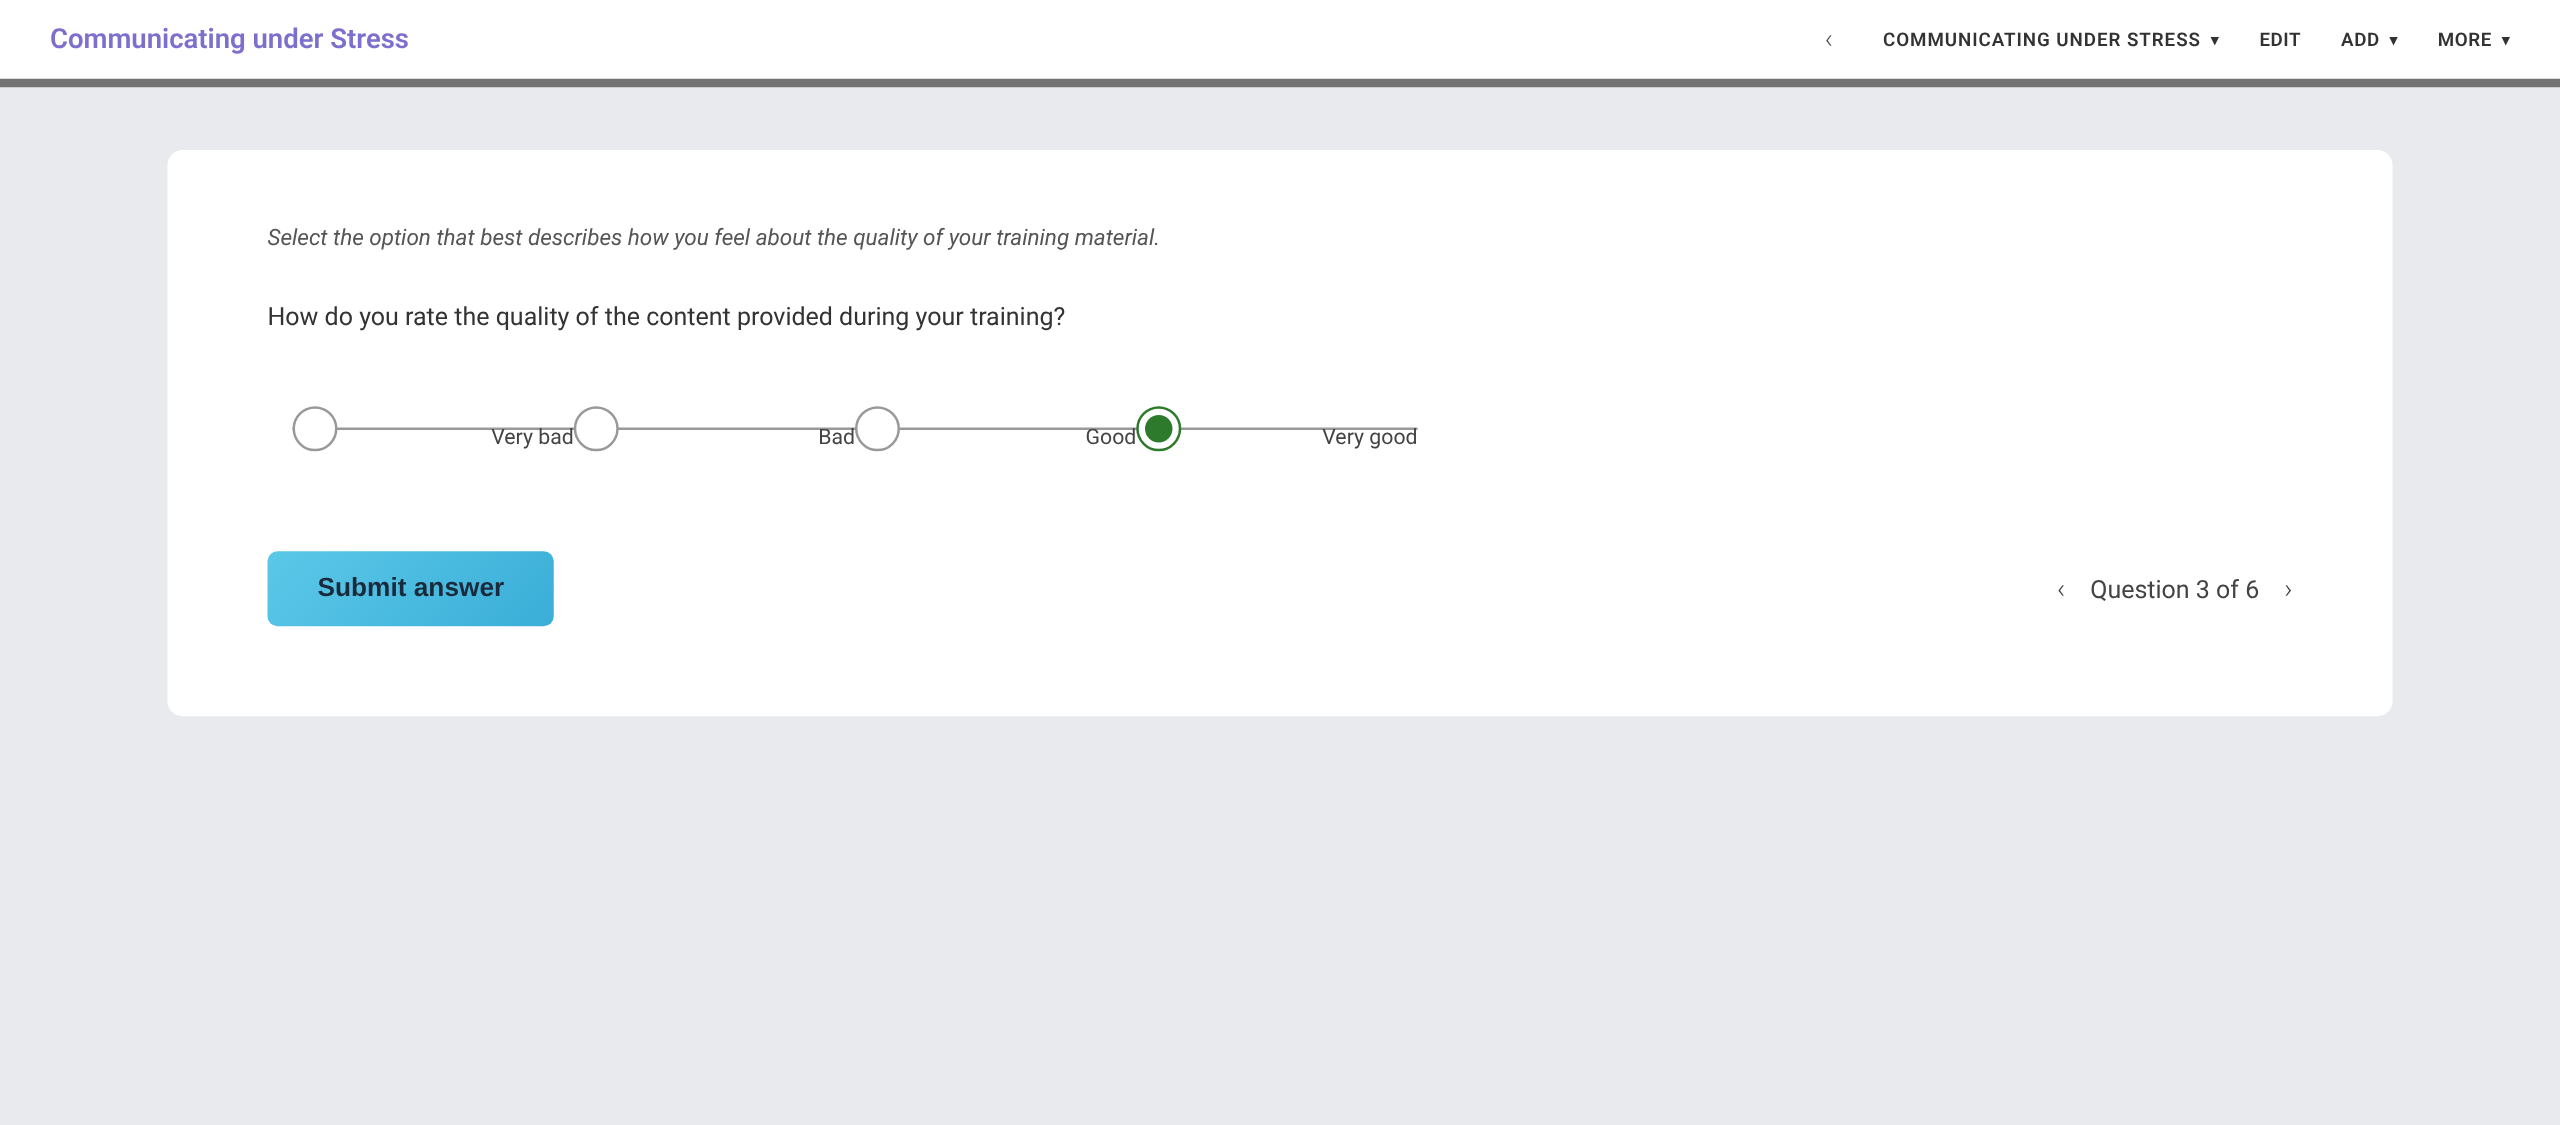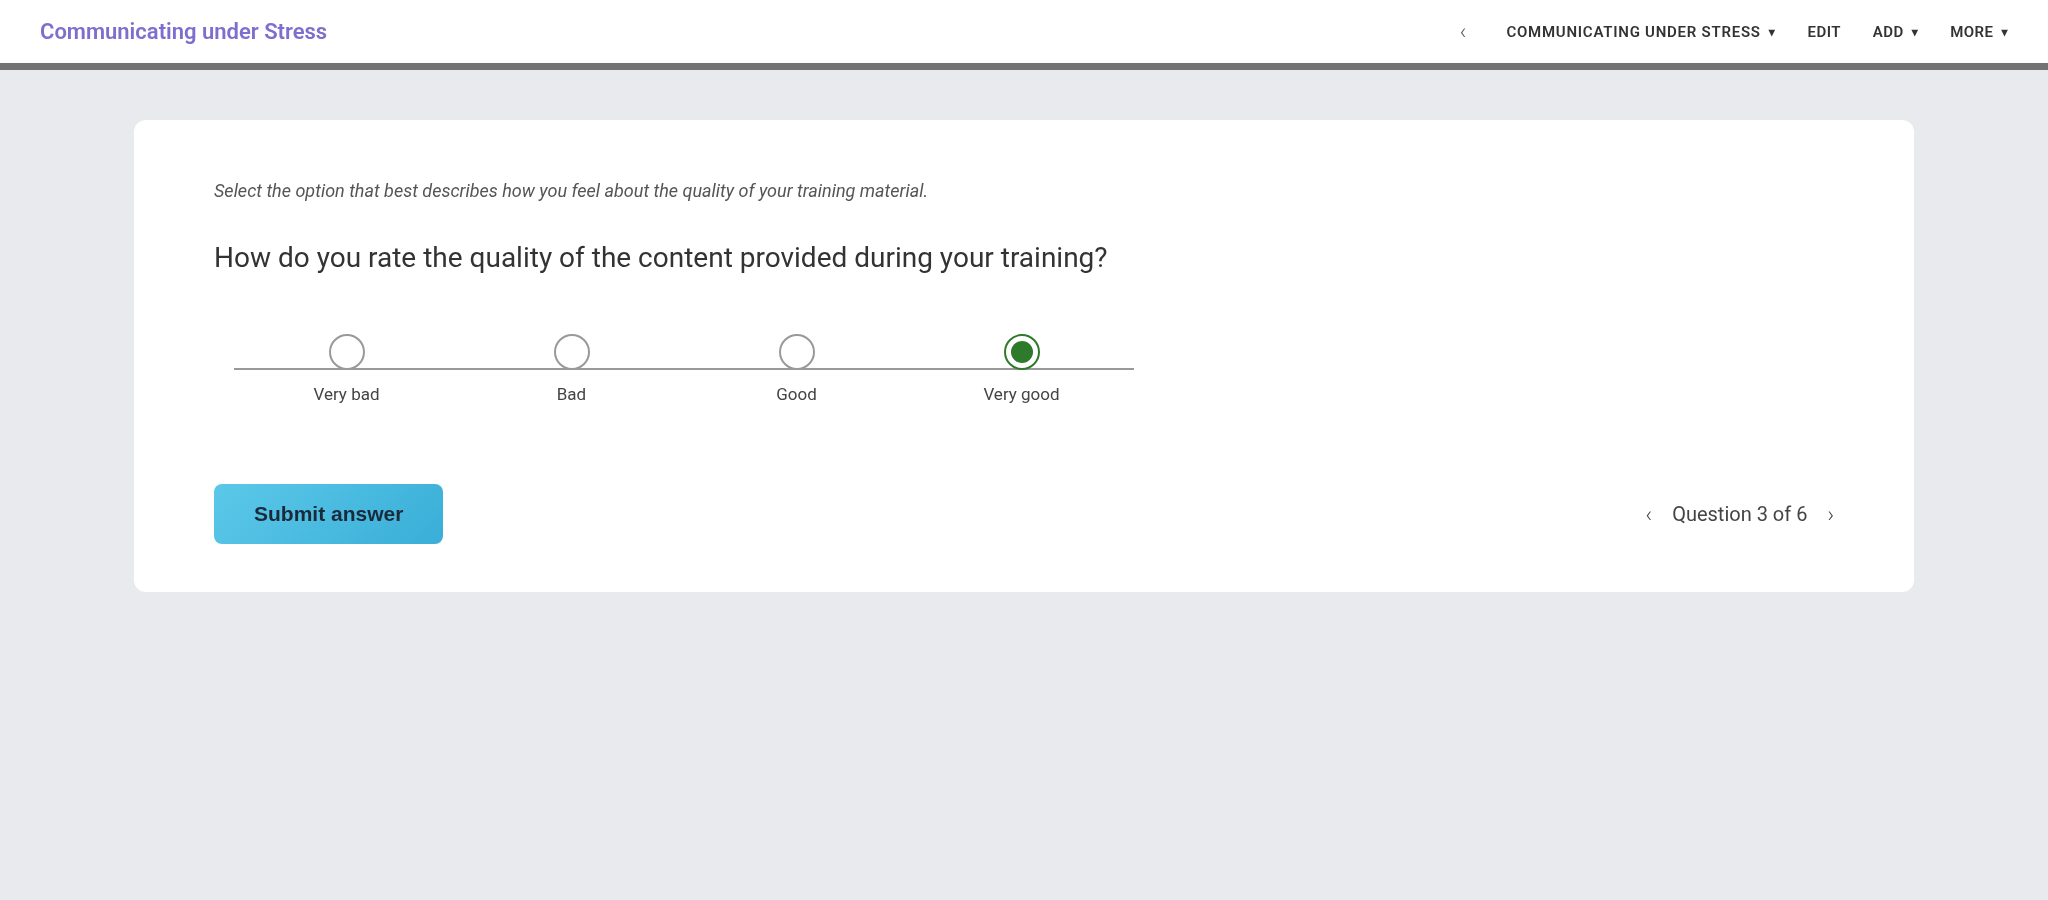--- a/index.html
+++ b/index.html
@@ -68,34 +68,34 @@
     .page-content {
       background: #e8eaed;
       padding: 50px 120px;
       height: calc(900px - 70px);
     }
 
     
     .card {
       background: #ffffff;
       border-radius: 12px;
-      padding: 60px 80px 48px 80px;
+      padding: 60px 80px 72px 80px;
       max-width: 1780px;
       margin: 0 auto;
     }
 
     .instruction-text {
       font-size: 18px;
       color: #555;
       font-style: italic;
       margin-bottom: 40px;
     }
 
     .question-text {
-      font-size: 28px;
+      font-size: 20px;
       color: #333;
       font-weight: 400;
       margin-bottom: 60px;
     }
 
     
     .rating-scale {
       display: flex;
       align-items: center;
       margin-bottom: 80px;
@@ -112,21 +112,20 @@
       top: 50%;
       left: 0;
       right: 0;
       height: 2px;
       background: #999;
       transform: translateY(-50%);
       z-index: 0;
     }
     .rating-option {
       display: flex;
-      flex-direction: column;
       align-items: center;
       position: relative;
       z-index: 1;
       flex: 1;
       justify-content: space-between;
     }
     .radio-circle {
       width: 36px;
       height: 36px;
       border-radius: 50%;

